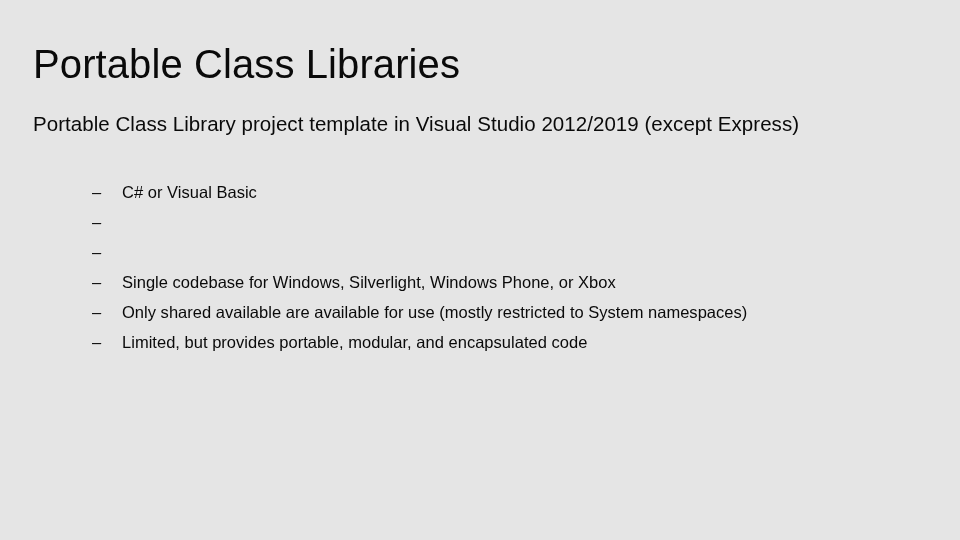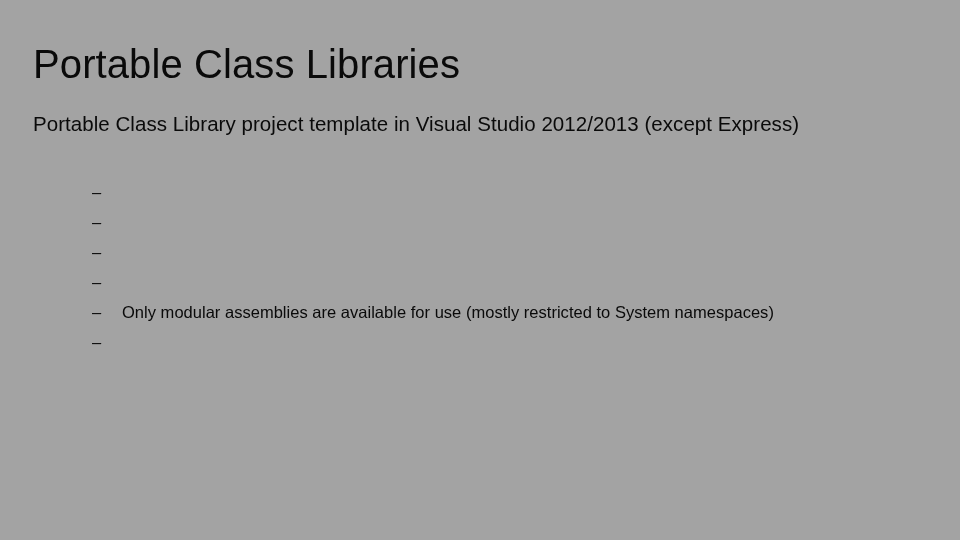--- a/index.html
+++ b/index.html
@@ -13,21 +13,21 @@
     font-family: "Liberation Sans", sans-serif;
     color: #000000;
     overflow: hidden;
     -webkit-font-smoothing: antialiased;
   }
 
   .slide {
     position: relative;
     width: 960px;
     height: 540px;
-    background: #a3a3a3;
+    background: #e5e5e5;
   }
 
   .slide-title {
     position: absolute;
     left: 33px;
     top: 12px;
     width: 890px;
     font-size: 40px;
     line-height: 50px;
     font-weight: 300;
@@ -90,44 +90,47 @@
 </style>
 </head>
 <body>
 
 <div class="slide">
 
   <h1 class="slide-title">Portable Class Libraries</h1>
 
   <div class="body-block">
 
-    <div class="lead-line">Portable Class Library project template in Visual Studio 2012/2013 (except Express)</div>
+    <div class="lead-line">Portable Class Library project template in Visual Studio 2012/2019 (except Express)</div>
 
     <ul class="bullet-list">
 
       <li class="bullet-item">
         <span class="bullet-marker">–</span>
+        <span class="bullet-text">C# or Visual Basic</span>
       </li>
 
       <li class="bullet-item">
         <span class="bullet-marker">–</span>
       </li>
 
       <li class="bullet-item">
         <span class="bullet-marker">–</span>
       </li>
 
       <li class="bullet-item">
         <span class="bullet-marker">–</span>
+        <span class="bullet-text">Single codebase for Windows, Silverlight, Windows Phone, or Xbox</span>
       </li>
 
       <li class="bullet-item">
         <span class="bullet-marker">–</span>
-        <span class="bullet-text">Only modular assemblies are available for use (mostly restricted to System namespaces)</span>
+        <span class="bullet-text">Only shared available are available for use (mostly restricted to System namespaces)</span>
       </li>
 
       <li class="bullet-item">
         <span class="bullet-marker">–</span>
+        <span class="bullet-text">Limited, but provides portable, modular, and encapsulated code</span>
       </li>
 
     </ul>
   </div>
 </div>
 
 </body></html>

